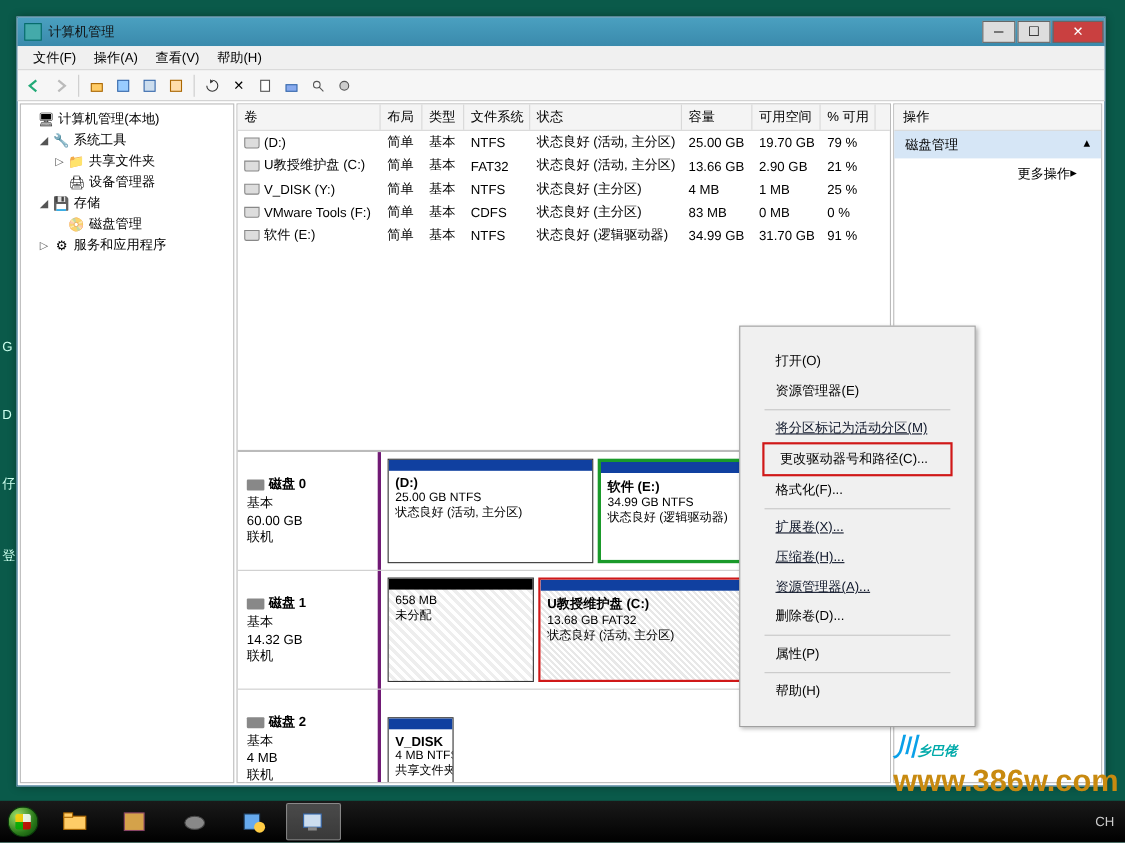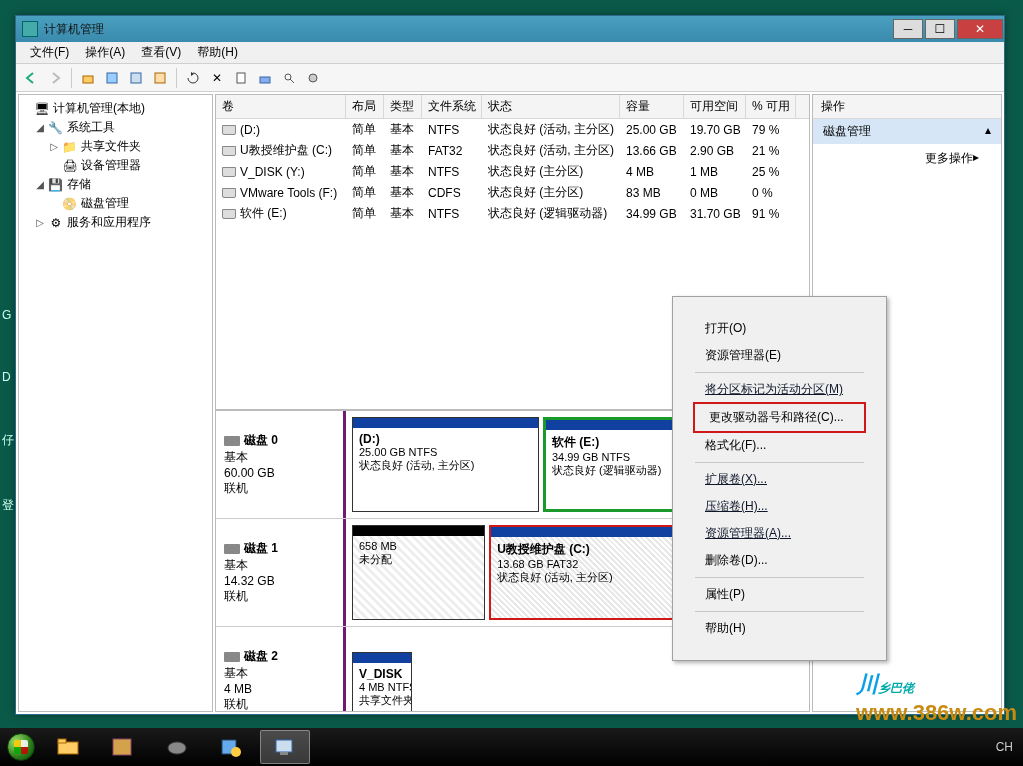--- a/index.html
+++ b/index.html
@@ -71,21 +71,21 @@
 .ctx-sep { height: 1px; background: #c8c8c8; margin: 3px 4px; }
 .taskbar { position: absolute; bottom: 0; left: 0; right: 0; height: 38px; background: linear-gradient(#1a1a1a,#000); display: flex; align-items: center; }
 .start-btn { width: 42px; height: 38px; display: flex; align-items: center; justify-content: center; cursor: pointer; }
 .orb { width: 28px; height: 28px; border-radius: 50%; background: radial-gradient(circle at 30% 30%, #9de06a, #2a7a1a 60%, #064006); border: 1px solid #0a3a0a; position: relative; }
 .orb::after { content: ""; position: absolute; inset: 6px; background: conic-gradient(#fff 0 25%, #c00 0 50%, #0a0 0 75%, #fc0 0 100%); border-radius: 2px; transform: rotate(0deg); opacity: .85; }
 .task-item { width: 50px; height: 34px; margin: 2px 2px; display: flex; align-items: center; justify-content: center; cursor: pointer; border-radius: 2px; }
 .task-item.active { background: rgba(255,255,255,.22); box-shadow: inset 0 0 0 1px rgba(255,255,255,.35); }
 .tray { margin-left: auto; color: #ccc; padding: 0 10px; display: flex; align-items: center; gap: 10px; font-size: 11px; }
 .watermark { position: absolute; right: 6px; bottom: 40px; color: #0aa; font-style: italic; font-weight: bold; }
 .watermark span:first-child { color: #0aa0e8; font-size: 22px; }
-.watermark span:last-child { color: #c88a10; font-size: 22px; }
+.watermark span:last-child { color: #c88a10; font-size: 28px; }
 .watermark .wm-sub { color: #666; font-size: 9px; font-style: normal; display: block; text-align: right; }
 .side-hints { position: absolute; left: 2px; top: 260px; color: #cfe; font-size: 11px; }
 .side-hints div { margin: 48px 0; }
 svg { display: block; }
 </style>
 </head>
 <body>
 
 <div class="window">
   <div class="titlebar">

